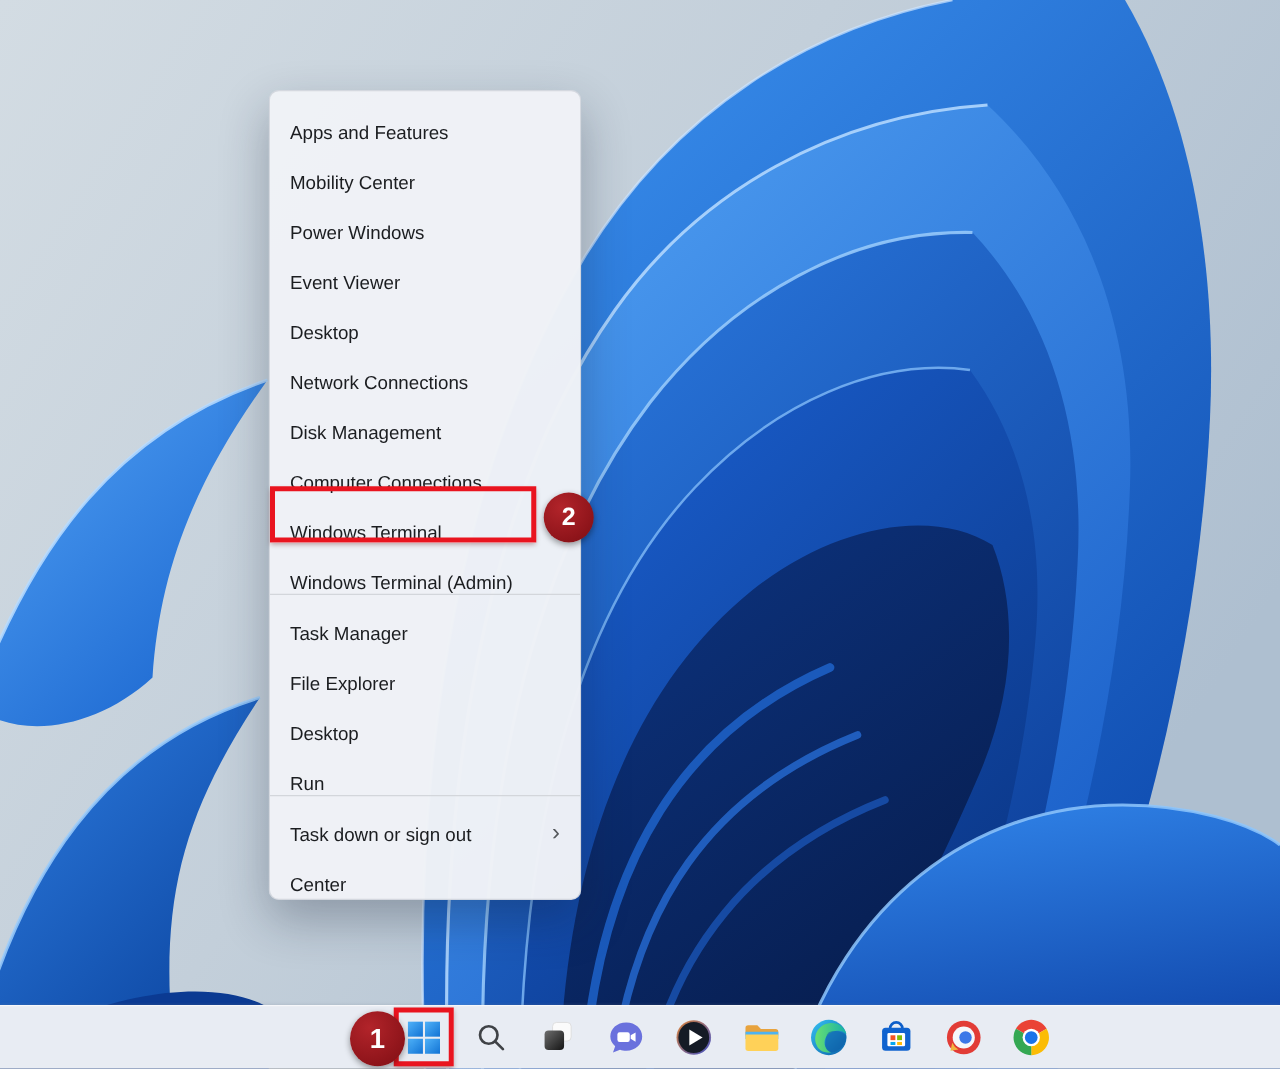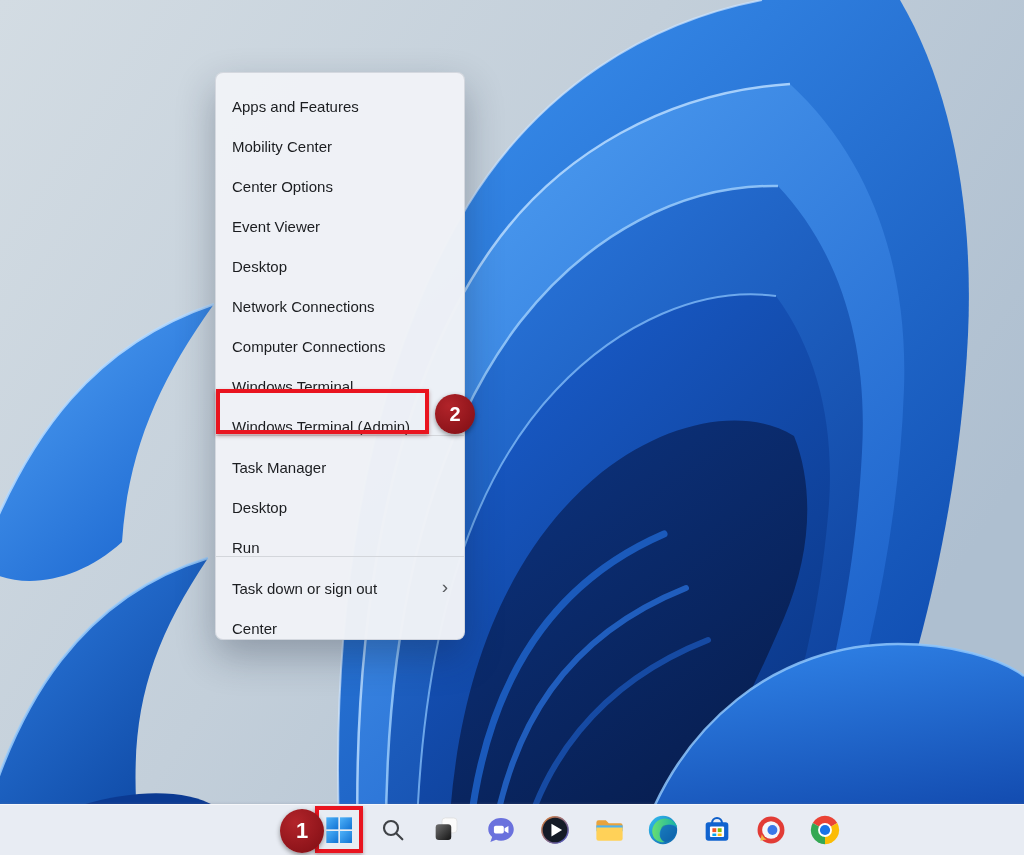--- a/index.html
+++ b/index.html
@@ -134,43 +134,49 @@
   </svg>
 
   <nav class="context-menu">
     <button class="menu-item">
         <span>Apps and Features</span>
       </button>
     <button class="menu-item">
         <span>Mobility Center</span>
       </button>
     <button class="menu-item">
-        <span>Center Options</span>
+        <span>Power Windows</span>
       </button>
     <button class="menu-item">
         <span>Event Viewer</span>
       </button>
     <button class="menu-item">
         <span>Desktop</span>
       </button>
     <button class="menu-item">
         <span>Network Connections</span>
       </button>
     <button class="menu-item">
+        <span>Disk Management</span>
+      </button>
+    <button class="menu-item">
         <span>Computer Connections</span>
       </button>
     <button class="menu-item">
         <span>Windows Terminal</span>
       </button>
     <button class="menu-item">
         <span>Windows Terminal (Admin)</span>
       </button>
     <div class="menu-divider"></div>
     <button class="menu-item">
         <span>Task Manager</span>
+      </button>
+    <button class="menu-item">
+        <span>File Explorer</span>
       </button>
     <button class="menu-item">
         <span>Desktop</span>
       </button>
     <button class="menu-item">
         <span>Run</span>
       </button>
     <div class="menu-divider"></div>
     <button class="menu-item">
       <span>Task down or sign out</span>

